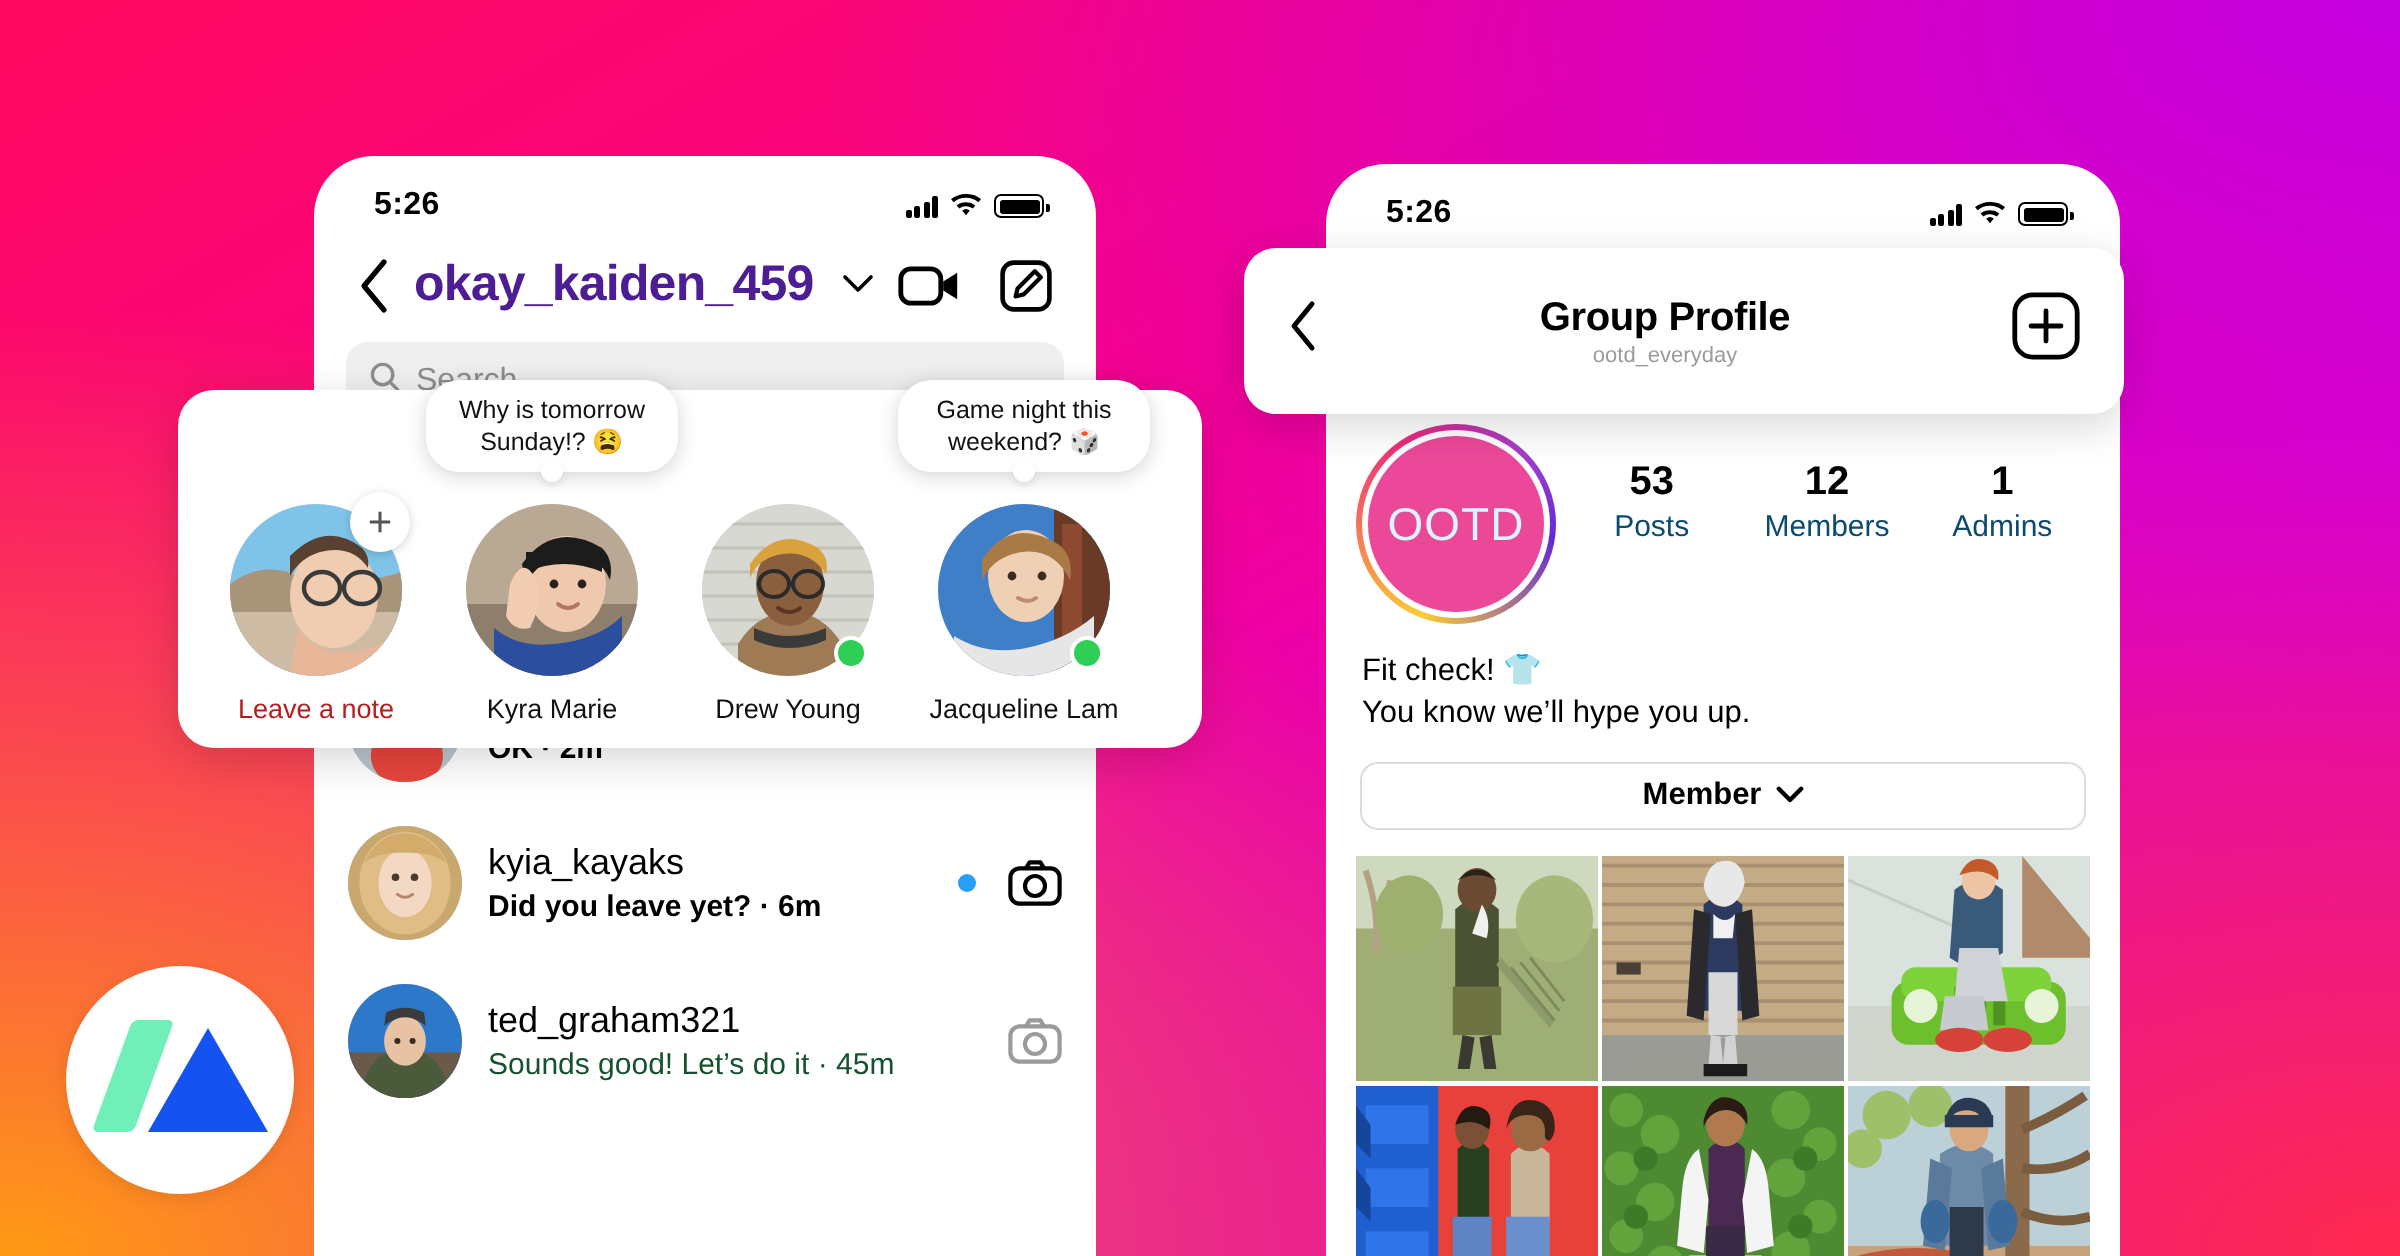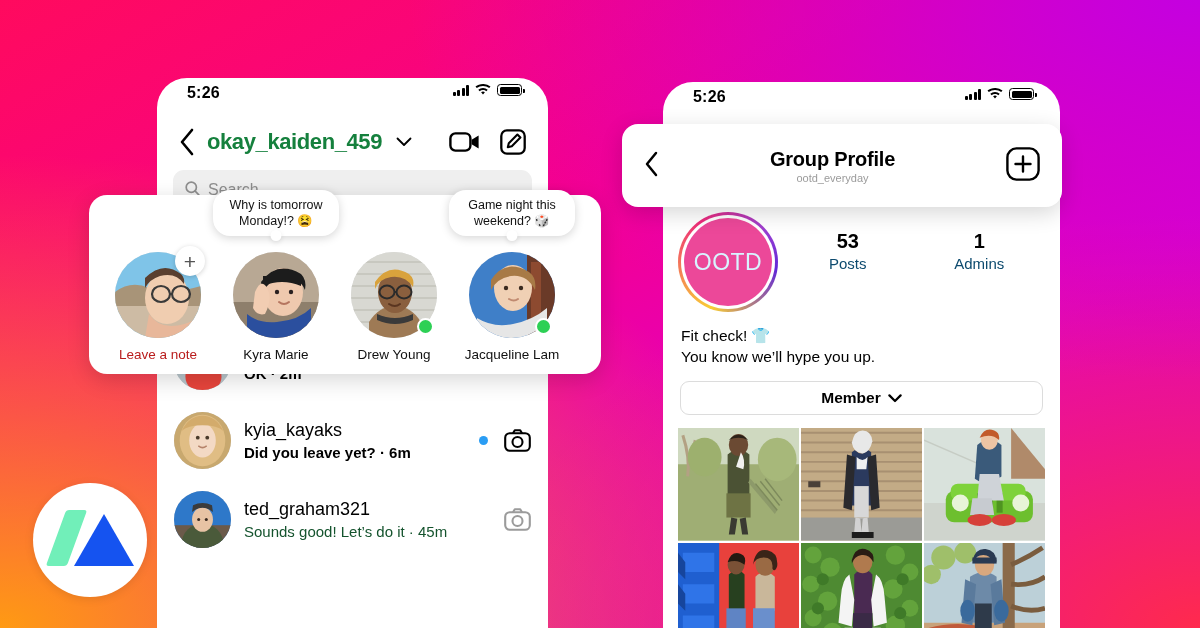--- a/index.html
+++ b/index.html
@@ -44,21 +44,21 @@
   .phone {
     position: absolute;
     background: #fff;
     border-radius: 30px 30px 0 0;
     overflow: hidden;
   }
   .phone-left  { left: 157px; top: 78px;  width: 391px; height: 550px; z-index: 10; }
   .phone-right { left: 663px; top: 82px;  width: 397px; height: 546px; z-index: 10; }
 
   .statusbar {
-    height: 44px; display: flex; align-items: flex-start;
+    height: 44px; display: flex; align-items: center;
     justify-content: space-between;
     padding: 6px 26px 0 30px;
   }
   .status-time { font-size: 16px; font-weight: 700; color: #000; letter-spacing: .2px; }
   .status-icons { display: flex; align-items: center; gap: 6px; }
   .sig { display: flex; align-items: flex-end; gap: 1.5px; height: 11px; }
   .sig i { display: block; width: 3px; background: #000; border-radius: 1px; }
   .sig i:nth-child(1){height:4px}.sig i:nth-child(2){height:6px}
   .sig i:nth-child(3){height:8px}.sig i:nth-child(4){height:11px}
   .wifi { width: 16px; height: 12px; position: relative; }
@@ -72,21 +72,21 @@
     width:2px; height:4px; background:#000; border-radius:0 1px 1px 0;
   }
   .batt b { display:block; height:100%; background:#000; border-radius:1.5px; }
 
   
   .dm-header {
     display: flex; align-items: center; padding: 6px 22px 10px 22px; gap: 12px;
   }
   .chev-back { flex: 0 0 auto; }
   .dm-title {
-    font-size: 22px; font-weight: 700; color: #15803d;
+    font-size: 25px; font-weight: 700; color: #4c1d95;
     letter-spacing: -.4px; white-space: nowrap;
   }
   .dm-caret { margin-left: 2px; }
   .dm-actions { margin-left: auto; display: flex; align-items: center; gap: 19px; }
   .icon-btn { cursor: pointer; display: flex; }
 
   .search-wrap { padding: 4px 16px 0 16px; }
   .search-bar {
     height: 40px; background: #efefef; border-radius: 11px;
     display: flex; align-items: center; gap: 8px; padding: 0 12px;
@@ -398,21 +398,21 @@
               <ellipse cx="66" cy="42" rx="9" ry="8" stroke="#3a3a3a" stroke-width="2.2" fill="none"></ellipse>
               <path d="M55 42h2" stroke="#3a3a3a" stroke-width="2.2"></path>
               <path d="M34 62q8 12 22 12t26-8v20H30z" fill="#e8b79a"></path>
             </svg>
         </div>
       </div>
       <div class="note-name muted">Leave a note</div>
     </div>
 
     <div class="note-item">
-      <div class="bubble">Why is tomorrow Monday!? 😫</div>
+      <div class="bubble">Why is tomorrow Sunday!? 😫</div>
       <div class="avatar-wrap">
         <div class="avatar">
           <svg viewBox="0 0 86 86" preserveAspectRatio="xMidYMid slice">
               <rect width="86" height="86" fill="#b8a894"></rect>
               <path d="M0 50h86v36H0z" fill="#8e7f6c"></path>
               <ellipse cx="50" cy="40" rx="20" ry="24" fill="#efc9ae"></ellipse>
               <path d="M28 30q16-22 40-8 6 6 4 16-6-14-22-12-14 2-20 14z" fill="#1c1c1c"></path>
               <path d="M30 24h38v10q-19-8-38 0z" fill="#1c1c1c"></path>
               <circle cx="44" cy="40" r="2.2" fill="#2a2020"></circle>
               <circle cx="58" cy="40" r="2.2" fill="#2a2020"></circle>
@@ -501,20 +501,24 @@
           <div class="gp-avatar">
             <span>OO</span>
             <span>TD</span>
           </div>
         </div>
       </div>
       <div class="gp-stats">
         <div class="stat">
           <div class="n">53</div>
           <div class="l">Posts</div>
+        </div>
+        <div class="stat">
+          <div class="n">12</div>
+          <div class="l">Members</div>
         </div>
         <div class="stat">
           <div class="n">1</div>
           <div class="l">Admins</div>
         </div>
       </div>
     </div>
 
     <div class="gp-bio">
       <div class="line">Fit check! 👕</div>

